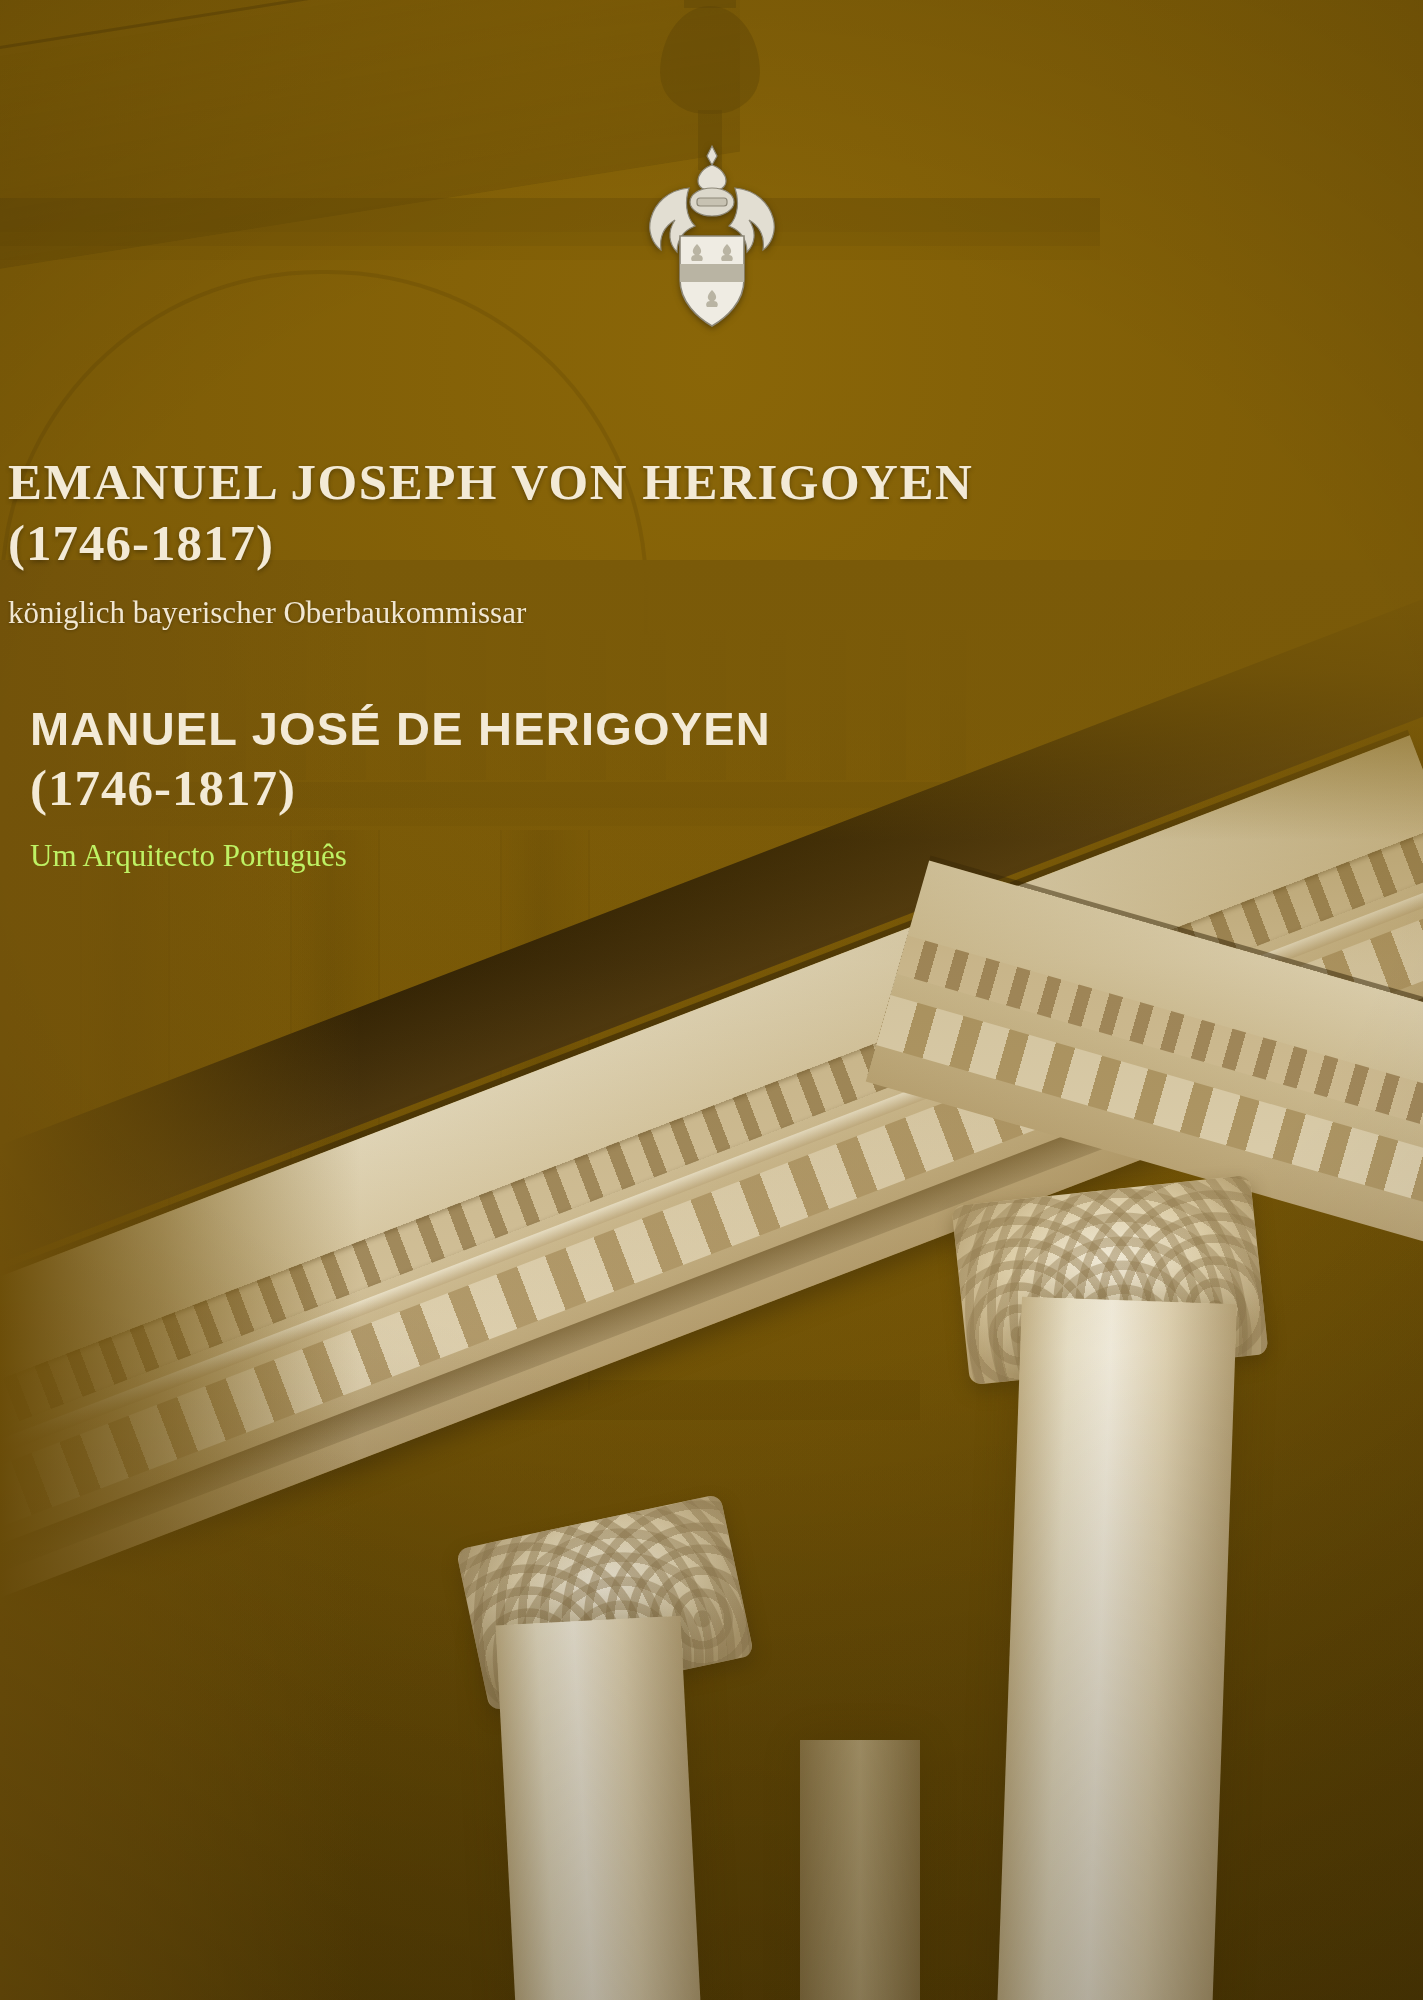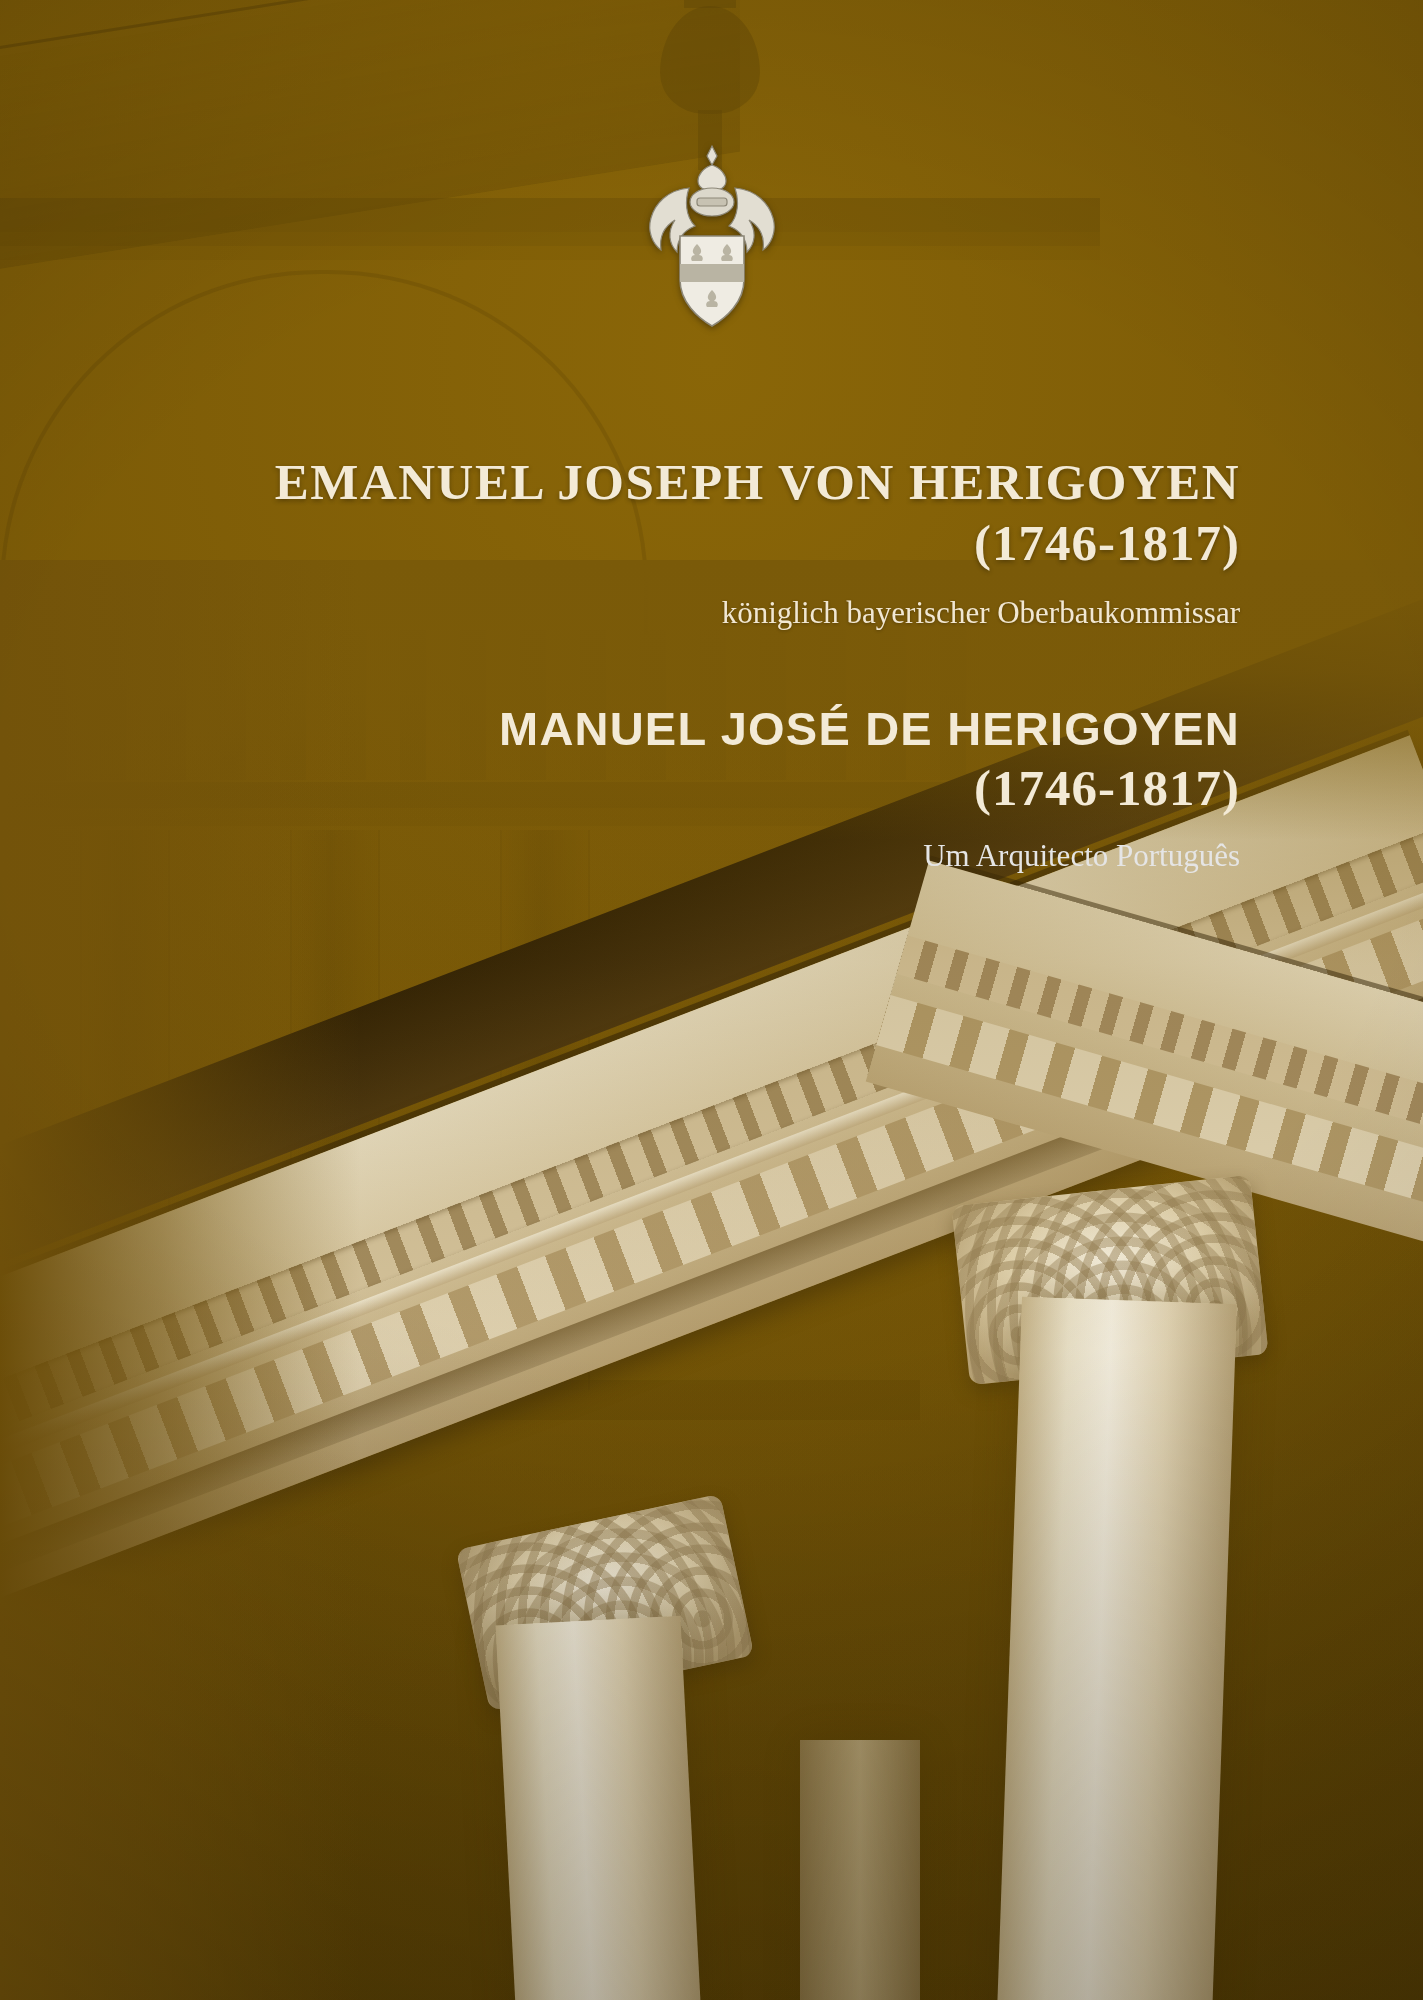--- a/index.html
+++ b/index.html
@@ -273,24 +273,24 @@
     top: 140px;
     transform: translateX(-50%);
     width: 190px;
     height: 195px;
     filter: drop-shadow(0 2px 3px rgba(40,28,4,0.5));
   }
 
   
   .titleblock {
     position: absolute;
-    left: 0;
+    left: 8px;
     top: 452px;
     width: 1240px;
-    text-align: right;
+    text-align: left;
     color: #f3ead6;
   }
   .t-main {
     font-size: 51px;
     letter-spacing: 1.5px;
     font-weight: bold;
     line-height: 1.20;
     text-shadow: 0 2px 4px rgba(40,28,4,0.45);
   }
   .t-main .yr { display: block; letter-spacing: 1px; }
@@ -312,21 +312,21 @@
   .t-main-pt .yr {
     display: block;
     font-family: "Liberation Serif", serif;
     font-size: 51px;
     letter-spacing: 1px;
   }
   .t-sub-pt {
     margin-top: 16px;
     font-size: 31px;
     line-height: 1.34;
-    color: #e5e5e5;
+    color: #bef264;
   }
   .line { display: block; }
 </style>
 </head>
 <body>
 
 <div id="cover">
 
   <div class="bg-base"></div>
 

